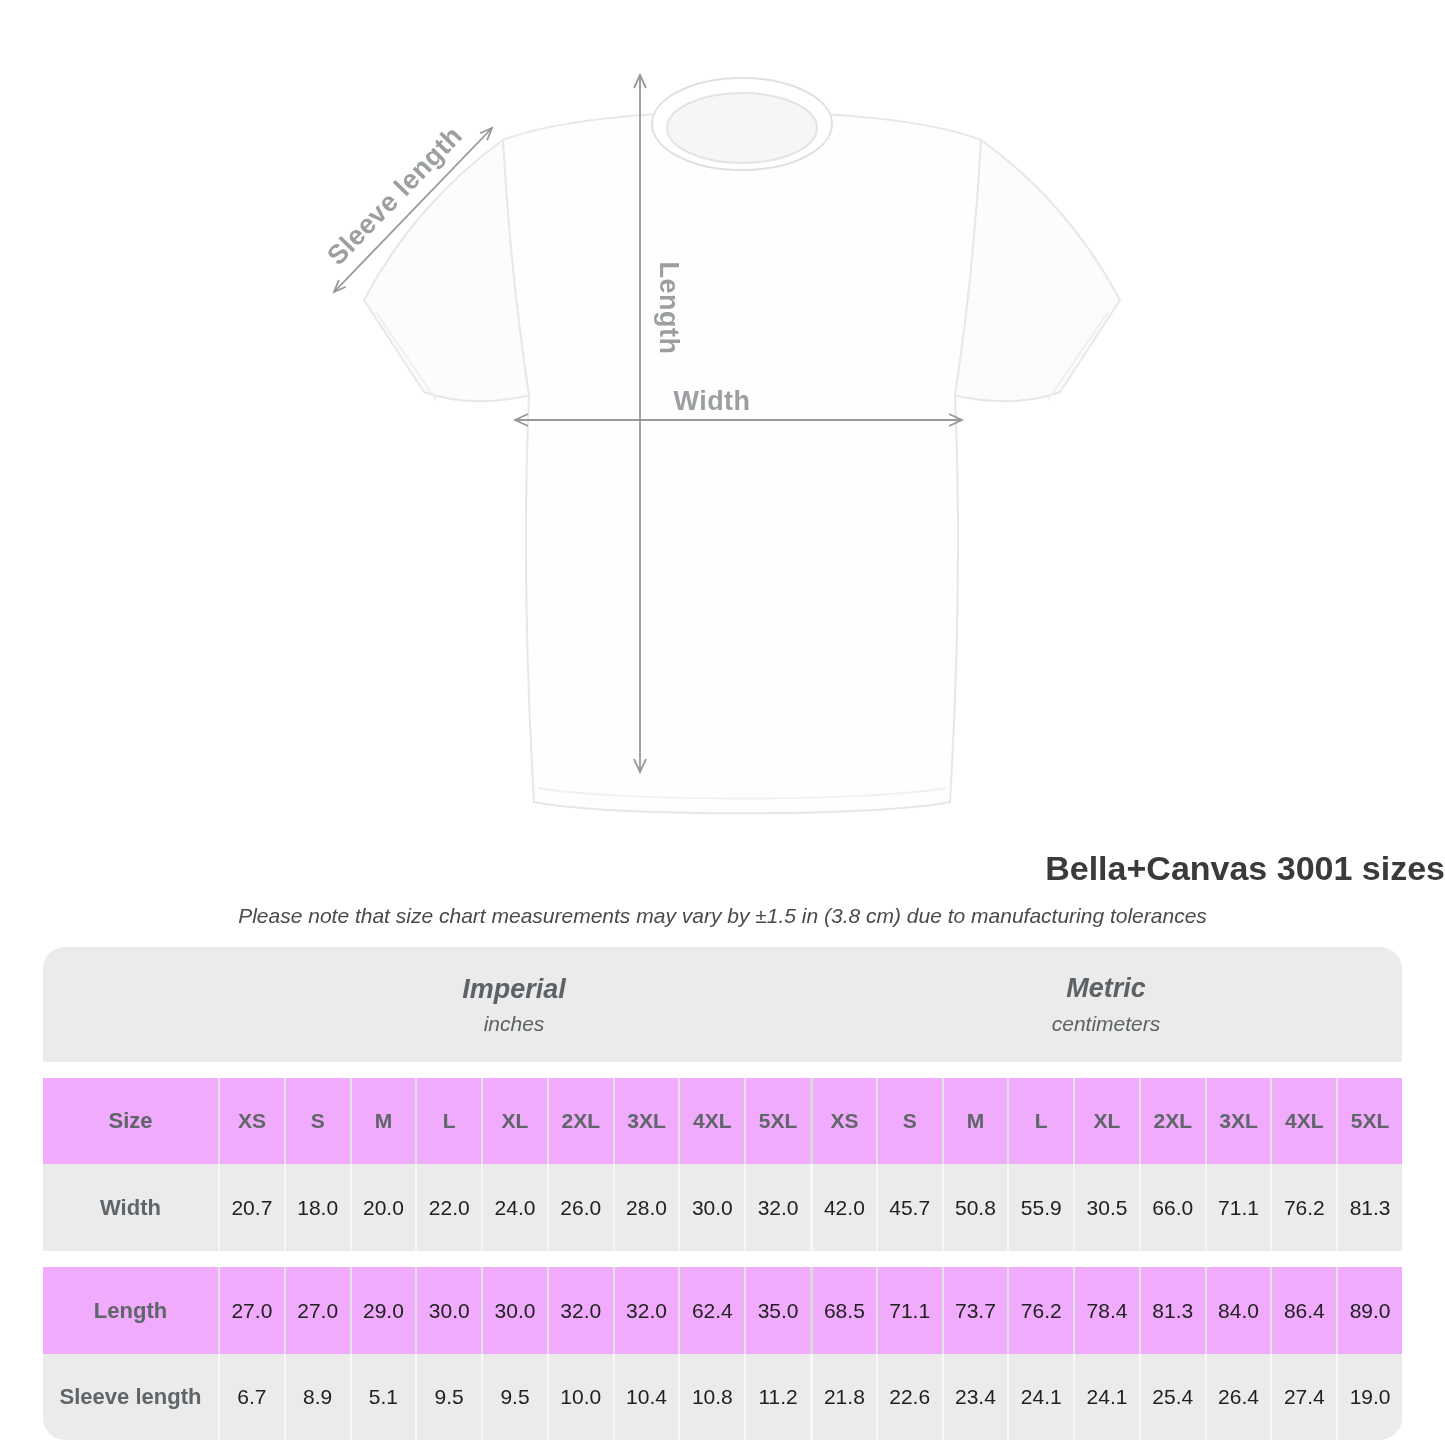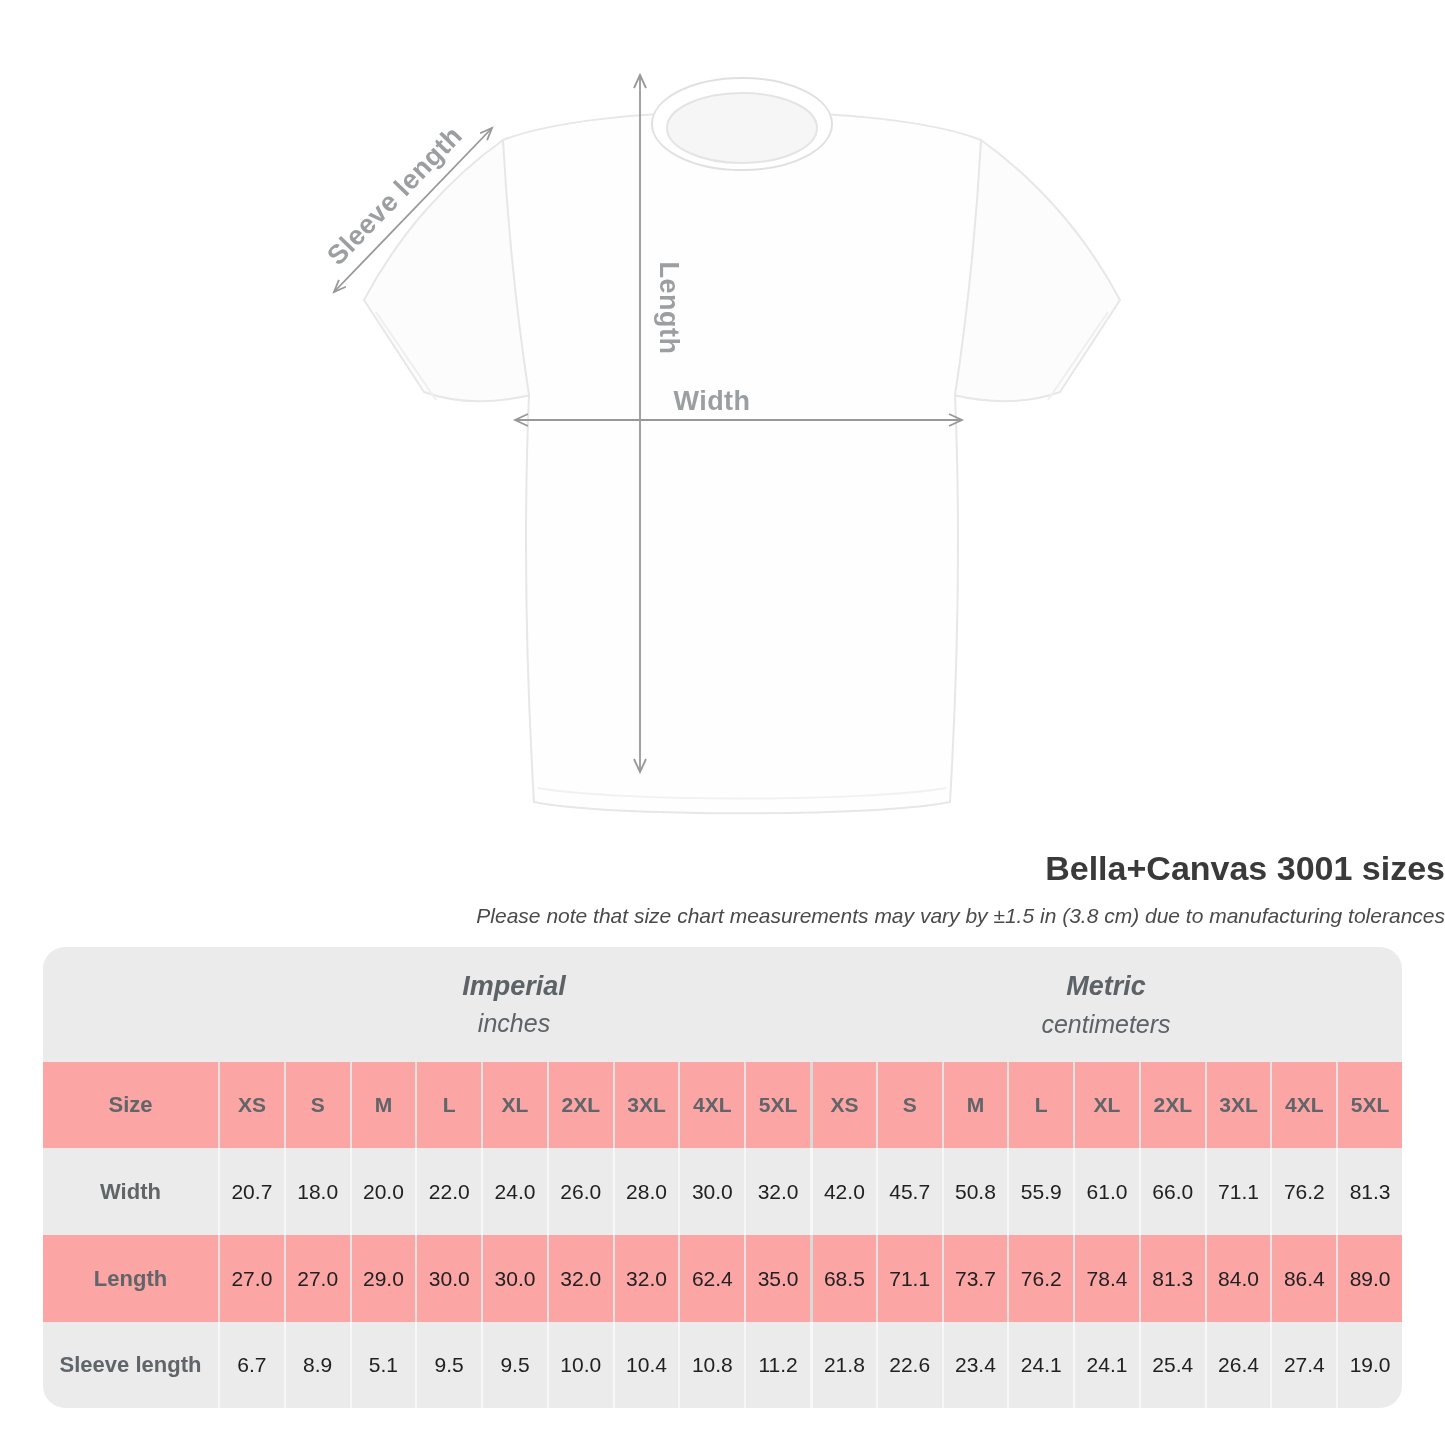--- a/index.html
+++ b/index.html
@@ -8,33 +8,33 @@
 
   
   .shirt-wrap{position:absolute;left:300px;top:60px;width:840px;height:770px;}
   .diagram-label{position:absolute;font-weight:bold;font-size:27px;color:#9b9fa1;letter-spacing:.5px;white-space:nowrap;}
   .lbl-sleeve{left:395px;top:196px;transform:translate(-50%,-50%) rotate(-46deg);}
   .lbl-length{left:668px;top:308px;transform:translate(-50%,-50%) rotate(90deg);}
   .lbl-width{left:712px;top:401px;transform:translate(-50%,-50%);}
 
   
   .title{position:absolute;left:0;right:0;top:849px;text-align:right;font-size:34px;font-weight:bold;color:#3a3a3a;}
-  .subtitle{position:absolute;left:0;right:0;top:904px;text-align:right;font-size:21px;font-style:italic;color:#4a4a4a;}
+  .subtitle{position:absolute;left:0;right:0;top:904px;text-align:center;font-size:21px;font-style:italic;color:#4a4a4a;}
 
   
   .sizetable{position:absolute;left:43px;top:947px;width:1359px;border-radius:22px;overflow:hidden;background:#fff;}
   .trow{display:grid;grid-template-columns:175px repeat(18,1fr);}
   .trow > div{display:flex;align-items:center;justify-content:center;}
   .band{height:115px;background:#ebebeb;}
   .band .bcell{flex-direction:column;gap:7px;}
   .band .bcell.imp{grid-column:2 / span 9;}
   .band .bcell.met{grid-column:11 / span 9;gap:8px;}
   .gl{font-weight:bold;font-style:italic;font-size:27px;color:#5c6265;}
-  .gu{font-style:italic;font-size:25px;color:#5c6265;}
-  .rowwhite{background:#fca5a5;--sep:#e2e2e2;}
+  .gu{font-style:italic;font-size:21px;color:#5c6265;}
+  .rowwhite{background:#f0abfc;margin-top:16px;--sep:#e2e2e2;}
   .rowgray{background:#ebebeb;--sep:#f7f7f7;}
   .hrow{height:86px;}
   .drow{height:87px;}
   .drow.last{height:86px;}
   .hrow > *:not(:first-child),
   .drow > *:not(:first-child){border-left:2px solid var(--sep);}
   .hrow > *:nth-child(11),
   .drow > *:nth-child(11){border-left-width:3px;}
   .rowwhite > *:nth-child(11){border-left-color:#d9d9d9;}
   .lab{font-weight:bold;font-size:22px;color:#5f6568;}
@@ -130,21 +130,21 @@
       <div class="c">22.0</div>
       <div class="c">24.0</div>
       <div class="c">26.0</div>
       <div class="c">28.0</div>
       <div class="c">30.0</div>
       <div class="c">32.0</div>
       <div class="c">42.0</div>
       <div class="c">45.7</div>
       <div class="c">50.8</div>
       <div class="c">55.9</div>
-      <div class="c">61.0</div>
+      <div class="c">30.5</div>
       <div class="c">66.0</div>
       <div class="c">71.1</div>
       <div class="c">76.2</div>
       <div class="c">81.3</div>
     </div>
 
     <div class="trow drow rowwhite">
       <div class="lab">Length</div>
       <div class="c">27.0</div>
       <div class="c">27.0</div>

